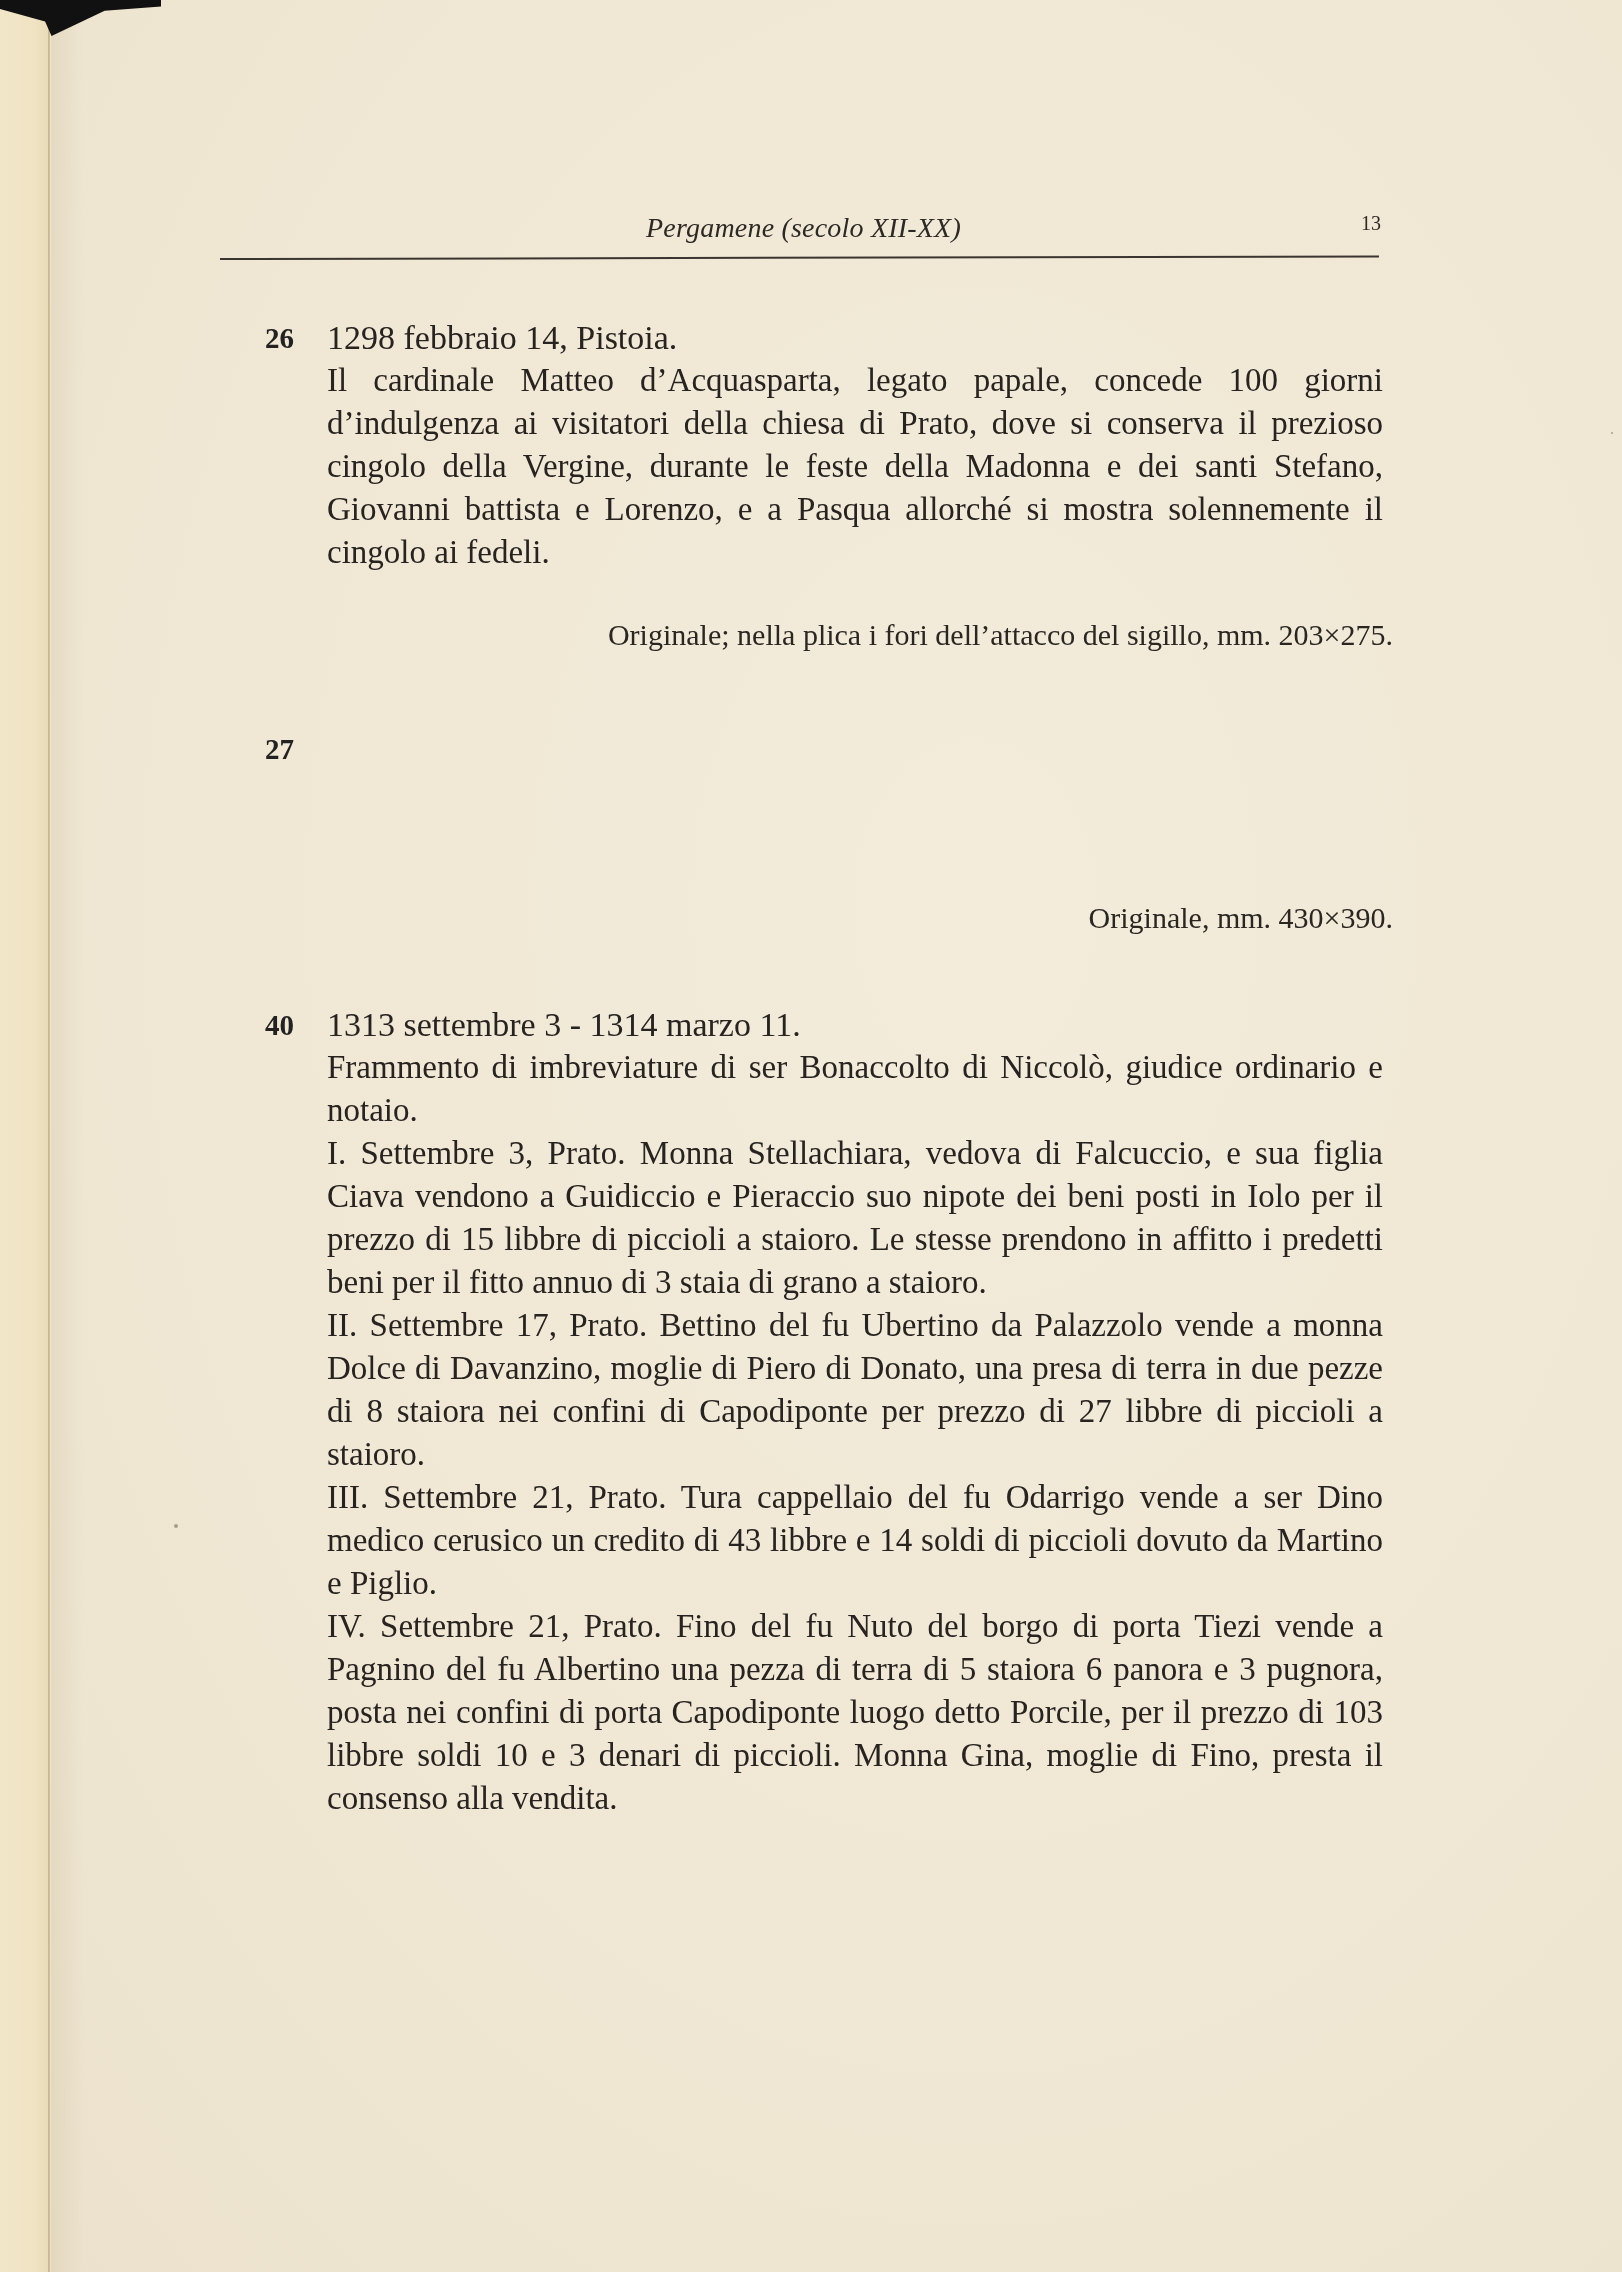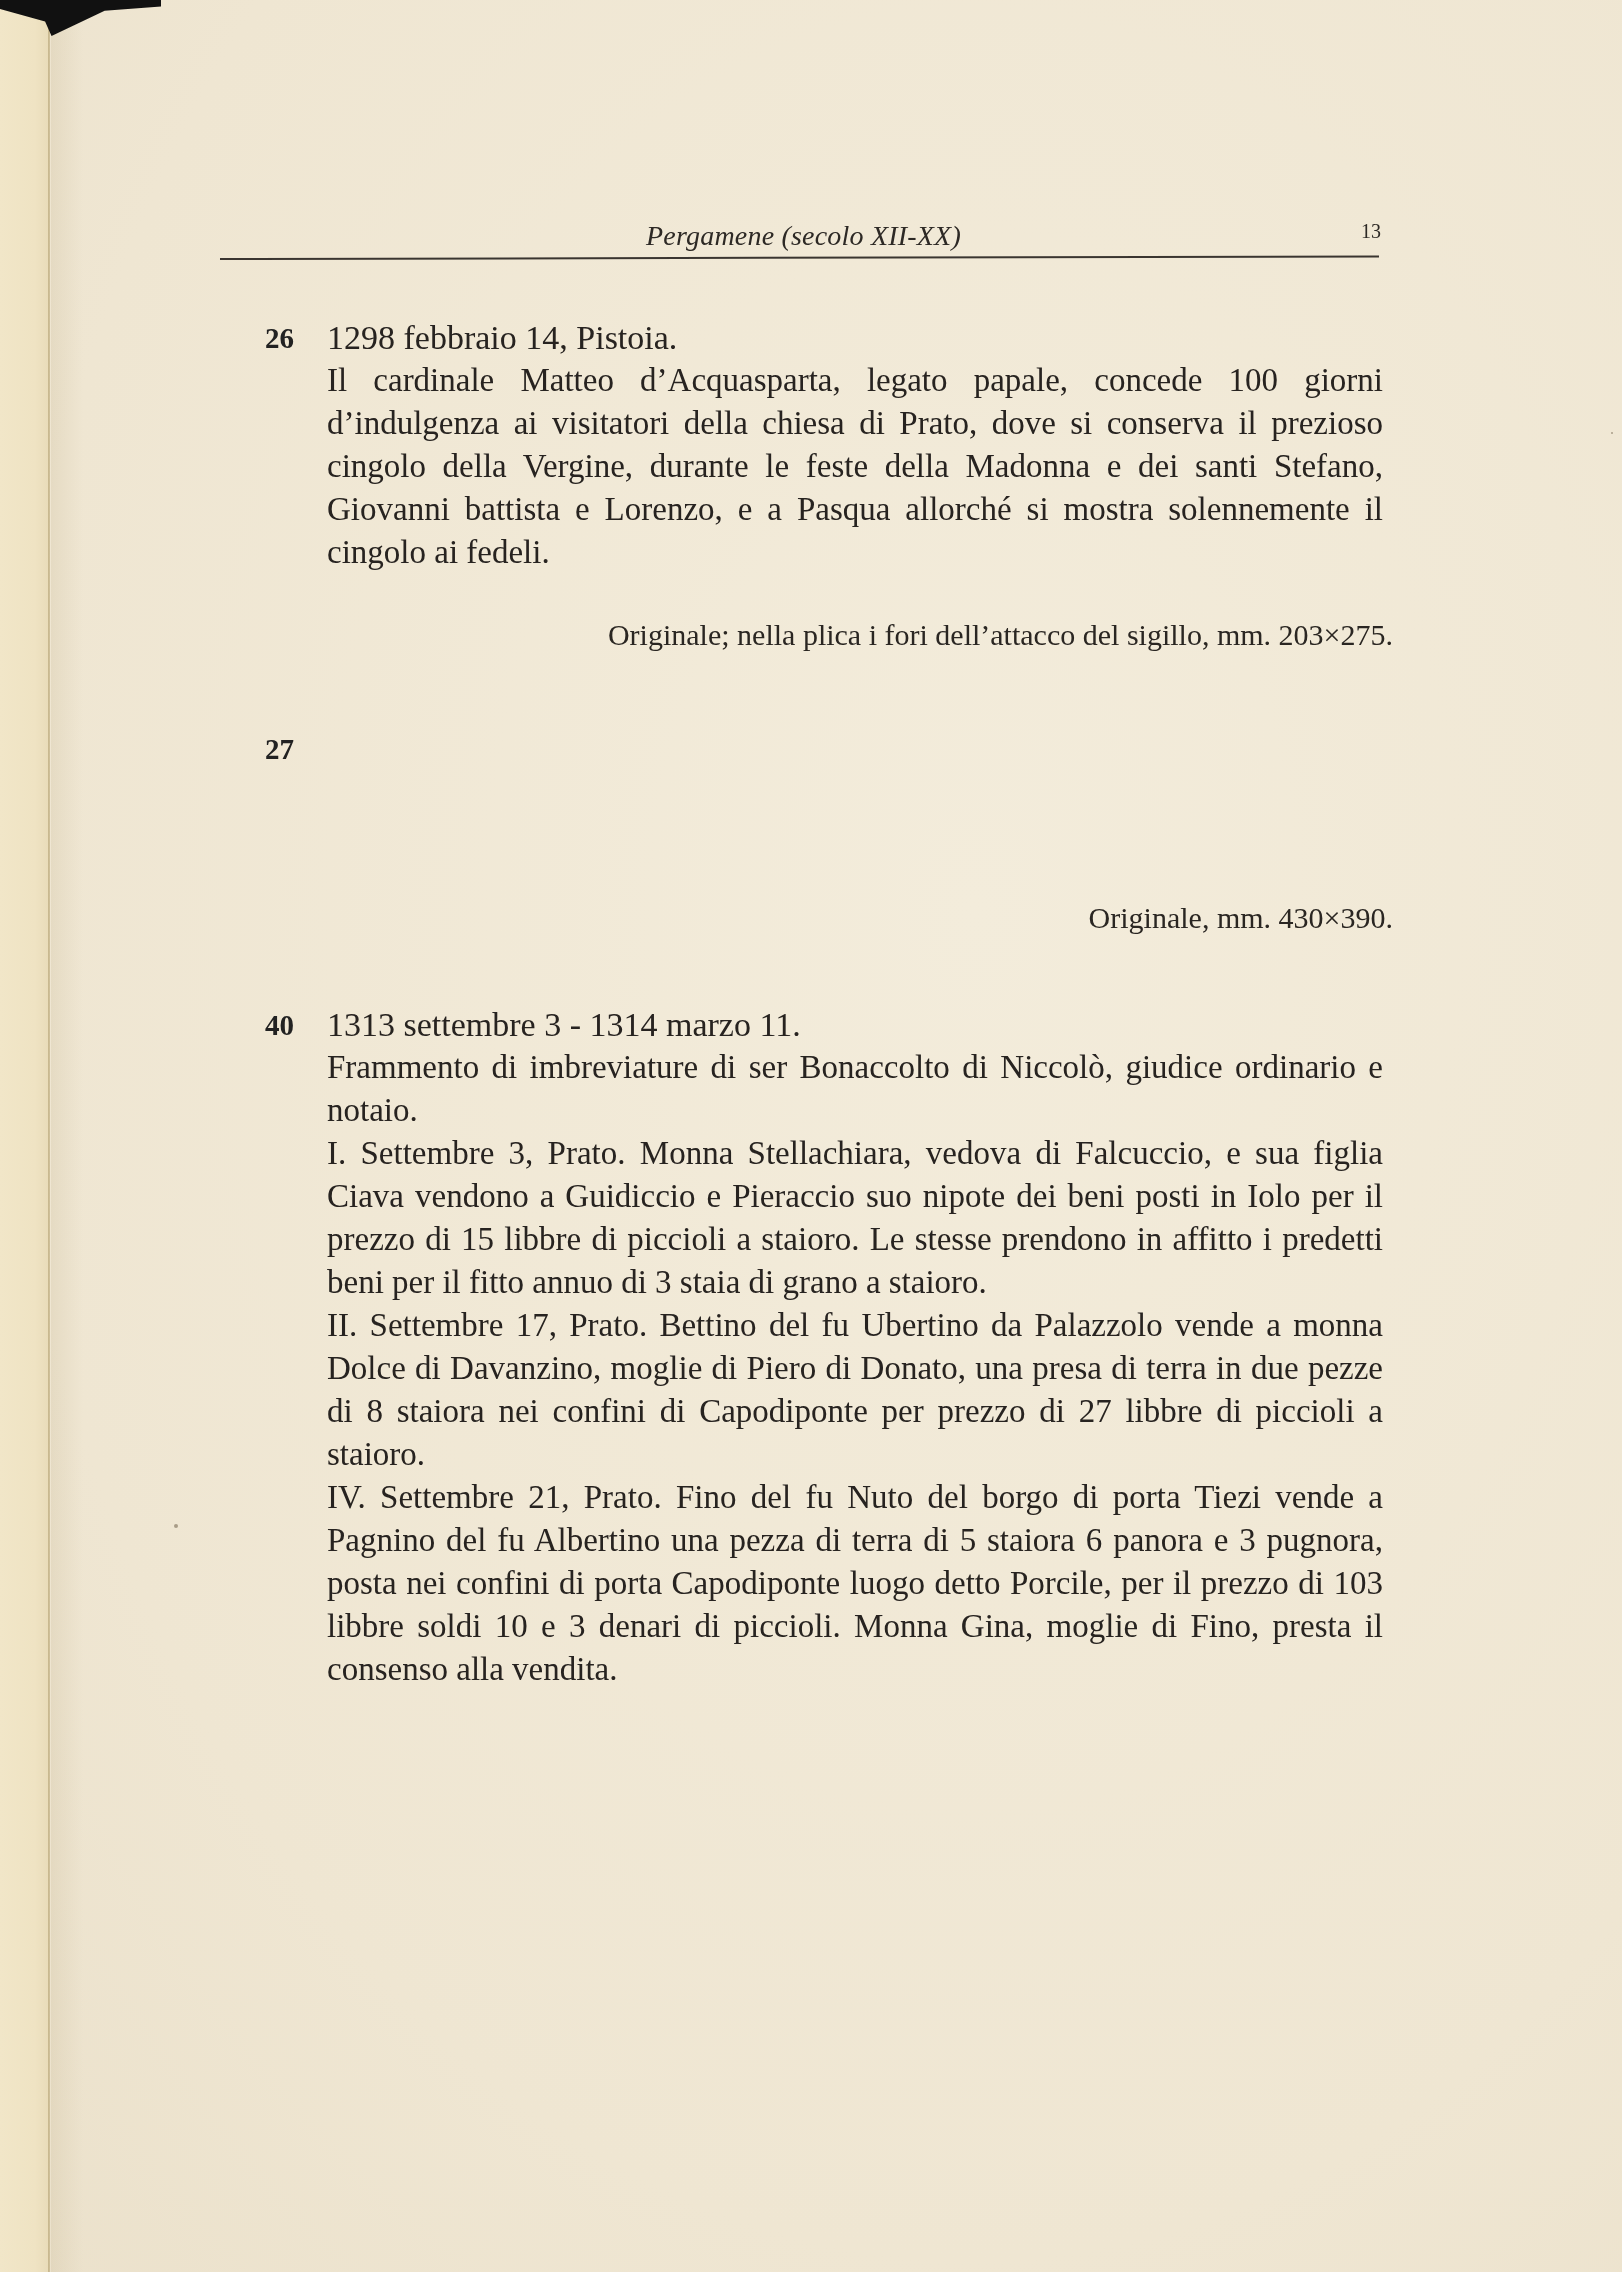--- a/index.html
+++ b/index.html
@@ -44,21 +44,21 @@
     .corner-wedge {
       position: absolute;
       left: 0; top: 0;
       width: 161px; height: 36px;
       background: #111;
       clip-path: polygon(0 0, 100% 0, 100% 18%, 65% 30%, 32% 100%, 28% 60%, 0 25%);
     }
     .running-head {
       position: absolute;
       left: 220px;
-      top: 220px;
+      top: 212px;
       width: 1161px;
       height: 48px;
     }
     .running-title {
       position: absolute;
       left: 426px;
       top: 0;
       font-style: italic;
       font-size: 28px;
       letter-spacing: 0.2px;
@@ -169,20 +169,21 @@
       <div class="entry-note" style="top:171px;">Originale, mm. 430×390.</div>
     </div>
 
     <div class="entry" style="top:1003px;">
       <span class="entry-number">40</span>
       <div class="entry-body">
         <p class="entry-date">1313 settembre 3 - 1314 marzo 11.</p>
         <p>Frammento di imbreviature di ser Bonaccolto di Niccolò, giudice ordinario e notaio.</p>
         <p>I. Settembre 3, Prato. Monna Stellachiara, vedova di Falcuccio, e sua figlia Ciava vendono a Guidiccio e Pieraccio suo nipote dei beni posti in Iolo per il prezzo di 15 libbre di piccioli a staioro. Le stesse prendono in affitto i predetti beni per il fitto annuo di 3 staia di grano a staioro.</p>
         <p>II. Settembre 17, Prato. Bettino del fu Ubertino da Palazzolo vende a monna Dolce di Davanzino, moglie di Piero di Donato, una presa di terra in due pezze di 8 staiora nei confini di Capodiponte per prezzo di 27 libbre di piccioli a staioro.</p>
+        <p>III. Settembre 21, Prato. Tura cappellaio del fu Odarrigo vende a ser Dino medico cerusico un credito di 43 libbre e 14 soldi di piccioli dovuto da Martino e Piglio.</p>
         <p>IV. Settembre 21, Prato. Fino del fu Nuto del borgo di porta Tiezi vende a Pagnino del fu Albertino una pezza di terra di 5 staiora 6 panora e 3 pugnora, posta nei confini di porta Capodiponte luogo detto Porcile, per il prezzo di 103 libbre soldi 10 e 3 denari di piccioli. Monna Gina, moglie di Fino, presta il consenso alla vendita.</p>
       </div>
     </div>
 
   </div>
 
   <div class="spot" style="left:174px; top:1524px;"></div>
   <div class="spot" style="left:1611px; top:432px; width:2.4px; height:2.4px;"></div>
 </div>
 

